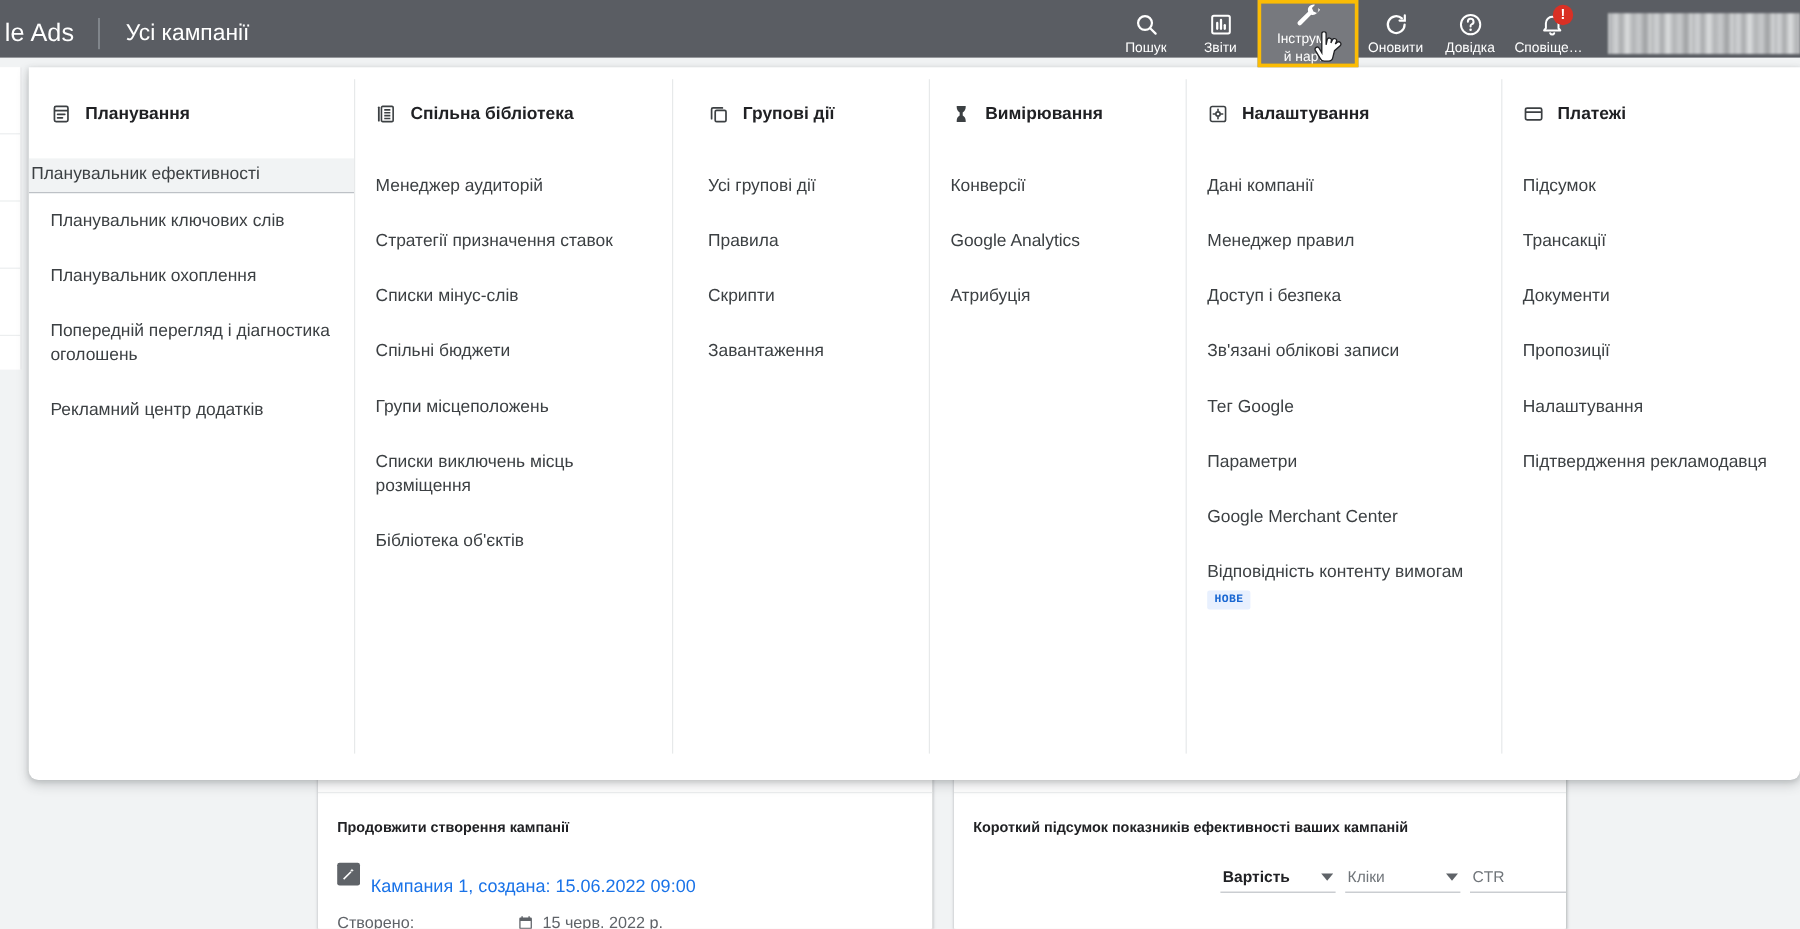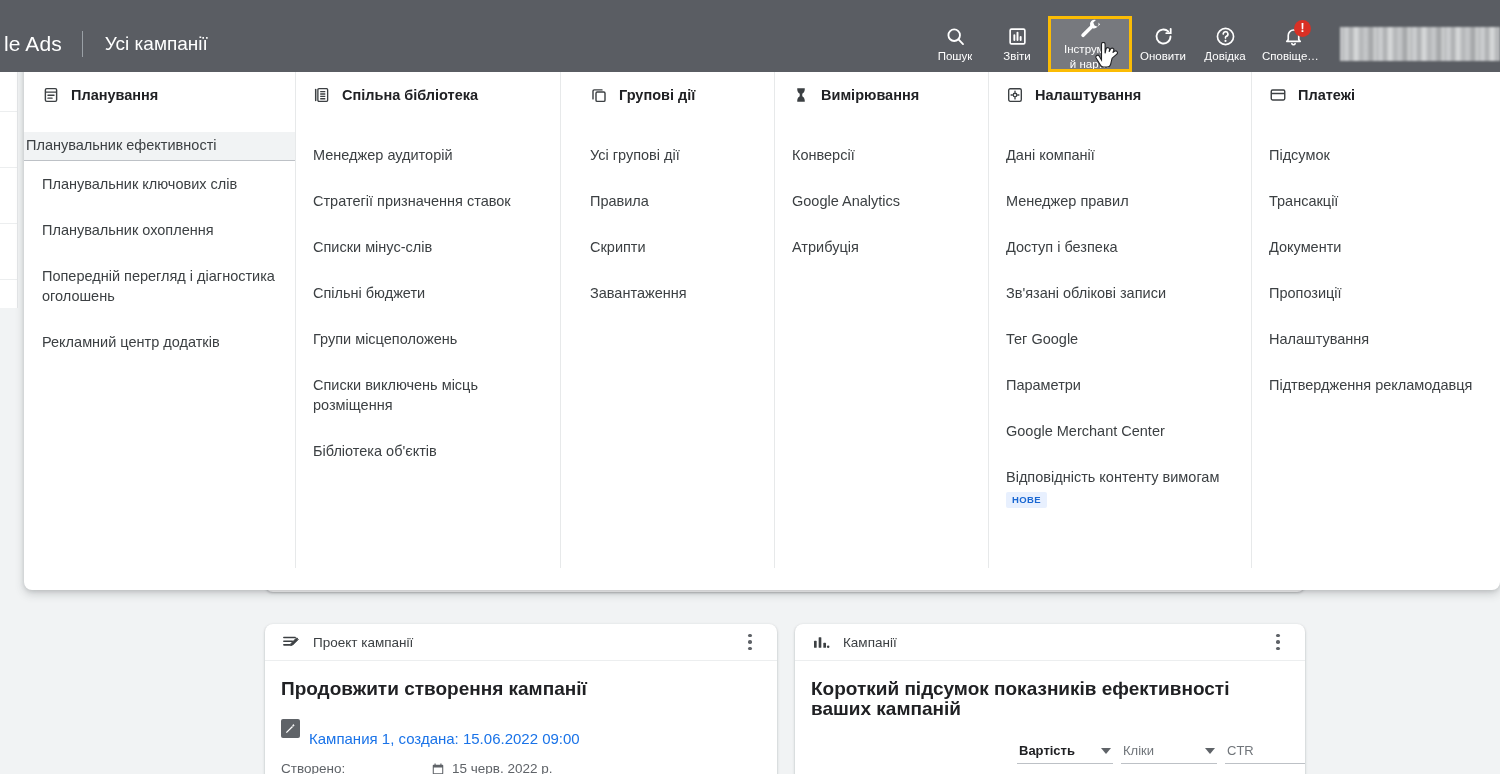--- a/index.html
+++ b/index.html
@@ -23,22 +23,22 @@
   .left-rail .rail-row { height: 56px; border-bottom: 1px solid #eceeef; }
 
   .ghost-card {
     position: absolute; left: 265px; top: 470px; width: 1040px; height: 122px;
     background: #ffffff; border-radius: 8px;
     box-shadow: 0 1px 3px rgba(60,64,67,.22), 0 1px 2px rgba(60,64,67,.12);
   }
 
   
   .topbar {
-    position: absolute; left: 0; top: 0; width: 1500px; height: 72px;
-    background: #5a5d63; display: flex; align-items: flex-end; z-index: 40;
+    position: absolute; left: 0; top: 0; width: 1500px; height: 48px;
+    background: #5a5d63; display: flex; align-items: flex-start; z-index: 40;
   }
   .brand {
     display: flex; align-items: center; height: 56px; padding-left: 4px;
     color: #fff;
   }
   .brand-name { font-size: 21px; letter-spacing: .1px; white-space: nowrap; }
   .brand-sep {
     width: 1px; height: 26px; background: #9aa0a6; margin: 0 22px 0 20px;
   }
   .brand-sub { font-size: 19px; white-space: nowrap; }
@@ -81,21 +81,21 @@
       90deg,
       #b7b9bb 0px, #cfd1d3 5px, #a9abad 9px, #dcdedf 14px,
       #b2b4b6 19px, #c8cacc 24px, #9fa1a3 29px, #d5d7d8 34px
     );
     filter: blur(1.1px);
     align-self: center;
   }
 
   
   .megamenu {
-    position: absolute; left: 24px; top: 56px; width: 1476px; height: 534px;
+    position: absolute; left: 24px; top: 56px; width: 1476px; height: 594px;
     background: #ffffff;
     border-bottom-left-radius: 8px; border-bottom-right-radius: 8px;
     box-shadow: 0 4px 10px rgba(60,64,67,.22), 0 1px 4px rgba(60,64,67,.14);
     display: flex; z-index: 30; overflow: hidden;
   }
   .mcol {
     position: relative; padding: 26px 0 0 0; flex: 0 0 auto;
   }
   .mcol + .mcol::before {
     content: ""; position: absolute; left: 0; top: 10px; bottom: 22px;
@@ -110,21 +110,21 @@
   .mcol-head .htxt { font-size: 14.5px; font-weight: bold; color: #202124; white-space: nowrap; }
 
   .mitem {
     display: block; padding: 13px 18px; font-size: 14.5px; line-height: 20px;
     color: #3c4043; cursor: pointer; position: relative;
   }
   .mitem.sel { background: #f1f3f4; }
   .newbadge {
     display: inline-block; margin-top: 5px; padding: 2px 6px 2px 6px;
     background: #e8f0fe; color: #1967d2; font-size: 9.5px; font-weight: bold;
-    letter-spacing: .4px; border-radius: 2px; line-height: 12px;
+    letter-spacing: .4px; border-radius: 2px; line-height: 12px; font-family: Liberation Mono, monospace;
   }
 
   
   .c1 { width: 271px; } .c2 { width: 265px; } .c3 { width: 214px; padding-left: 12px; }
   .c4 { width: 214px; } .c5 { width: 263px; } .c6 { width: 249px; }
 
   
   .card {
     position: absolute; background: #fff; border-radius: 8px;
     box-shadow: 0 1px 3px rgba(60,64,67,.24), 0 1px 2px rgba(60,64,67,.12);
@@ -137,21 +137,21 @@
     border-bottom: 1px solid #eceeef;
   }
   .card-head .cicon { width: 20px; height: 20px; color: #3c4043; margin-right: 12px; }
   .card-head .cicon svg { display: block; }
   .card-head .ctitle { font-size: 13.5px; color: #3c4043; flex: 1 1 auto; }
   .kebab { width: 22px; height: 22px; display: flex; flex-direction: column;
            align-items: center; justify-content: center; gap: 3px; cursor: pointer; }
   .kebab i { width: 3.5px; height: 3.5px; border-radius: 50%; background: #5f6368; display: block; }
 
   .card-body { padding: 18px 16px 0 16px; }
-  .card-h { font-size: 19px; font-weight: bold; color: #202124; line-height: 20px; }
+  .card-h { font-size: 12px; font-weight: bold; color: #202124; line-height: 20px; }
 
   .draft-link-row { display: flex; align-items: center; gap: 9px; margin-top: 11px; }
   .draft-icon {
     width: 19px; height: 19px; border-radius: 2px; background: #5f6368;
     display: flex; align-items: center; justify-content: center; flex: 0 0 19px;
   }
   .draft-link { font-size: 15px; color: #1a73e8; cursor: pointer; white-space: nowrap; margin-top: 20px; }
 
   .draft-meta {
     display: flex; align-items: center; margin-top: 14px; font-size: 13.5px; color: #5f6368;

